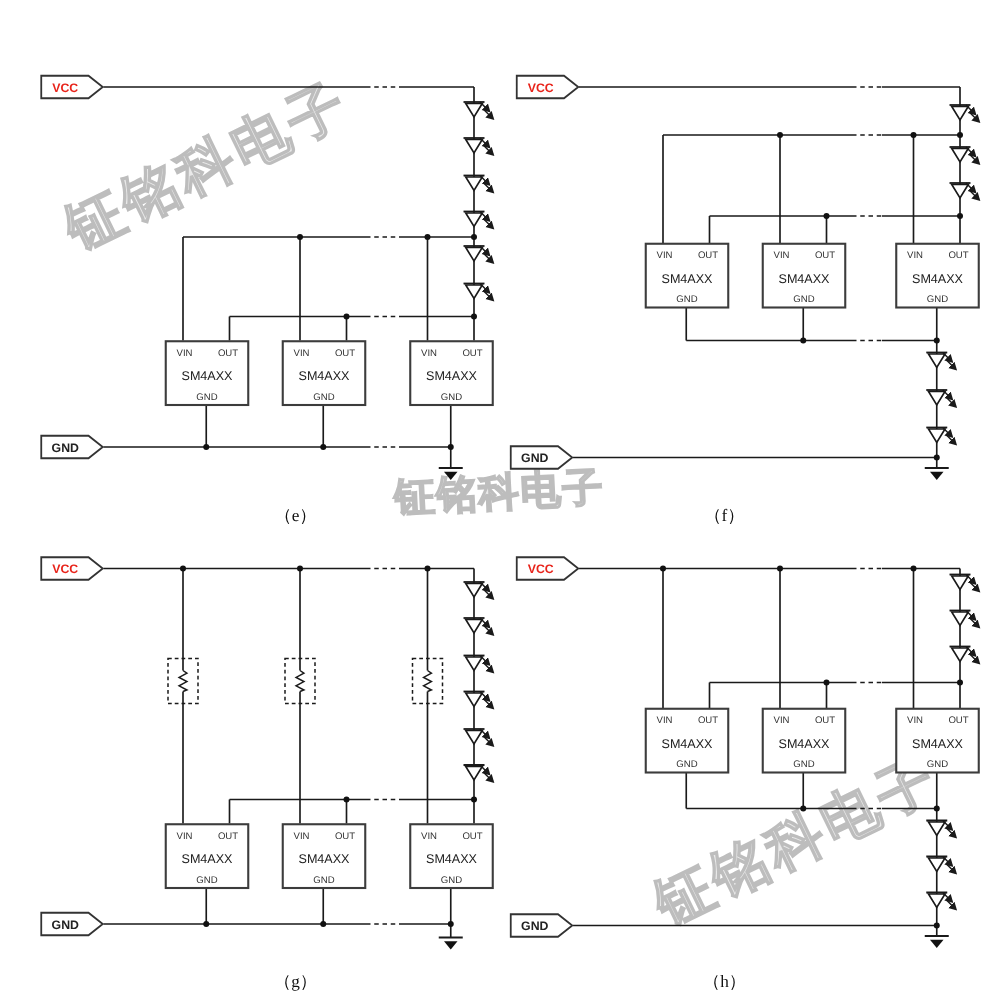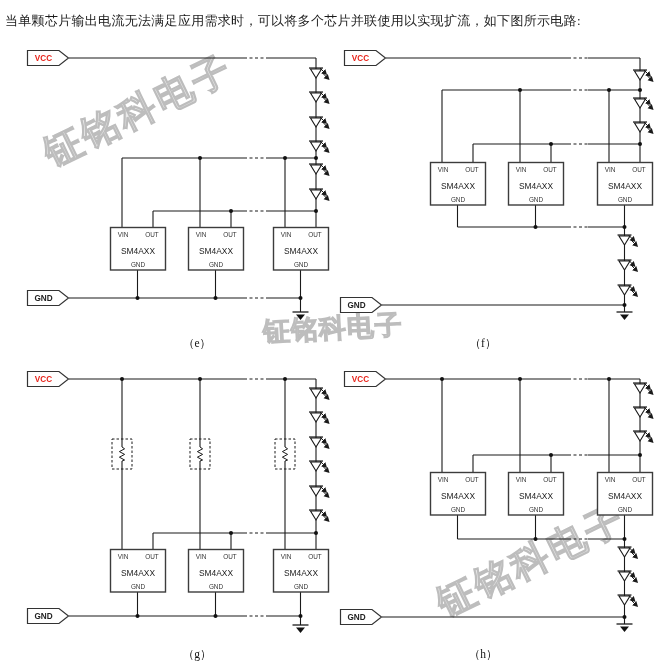--- a/index.html
+++ b/index.html
@@ -19,21 +19,20 @@
   .dot{fill:#111;}
   .pin{font-size:6.4px;fill:#333;text-anchor:middle;font-family:"Liberation Sans",sans-serif;}
   .chipname{font-size:8.4px;fill:#222;text-anchor:middle;font-family:"Liberation Sans",sans-serif;}
   .flagtext{font-size:8.2px;font-weight:bold;text-anchor:middle;font-family:"Liberation Sans",sans-serif;}
   .caption{font-size:11.5px;fill:#111;text-anchor:middle;font-family:"Liberation Serif",serif;}
 </style>
 </head>
 <body>
 
 <div id="page">
-  <div id="intro">当单颗芯片输出电流无法满足应用需求时，可以将多个芯片并联使用以实现扩流，如下图所示电路:</div>
 
   <div id="wm1" class="wm">钲铭科电子</div>
   <div id="wm2" class="wm">钲铭科电子</div>
   <div id="wm3" class="wm">钲铭科电子</div>
 
   <svg width="666" height="663" viewBox="0 0 666 663">
     <defs>
       <marker id="ah" markerWidth="7" markerHeight="7" refX="4" refY="3" orient="auto">
         <path d="M0,0 L5.5,3 L0,6 z" fill="#1a1a1a"></path>
       </marker>

